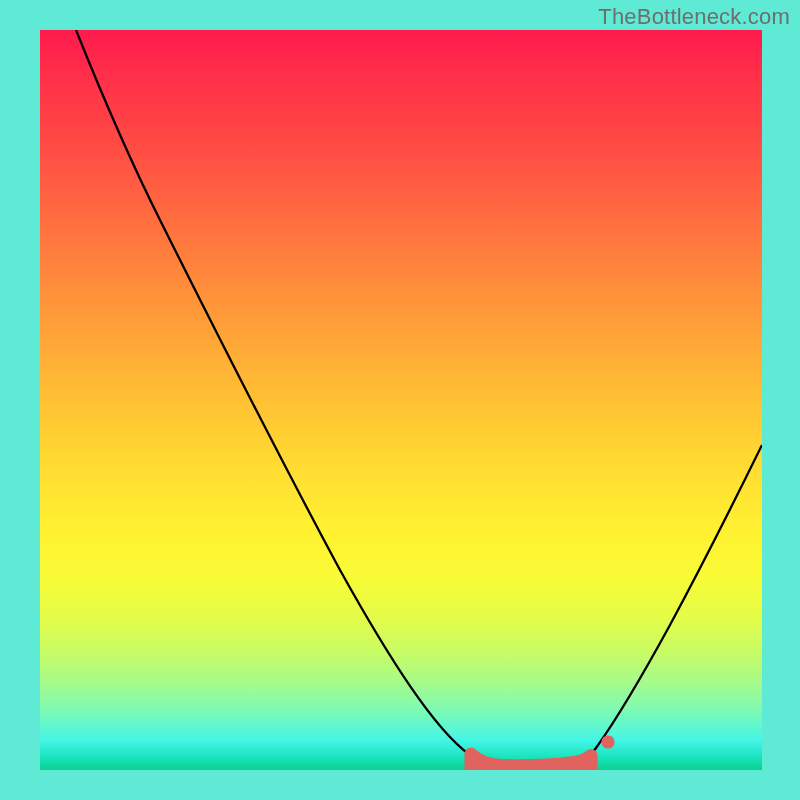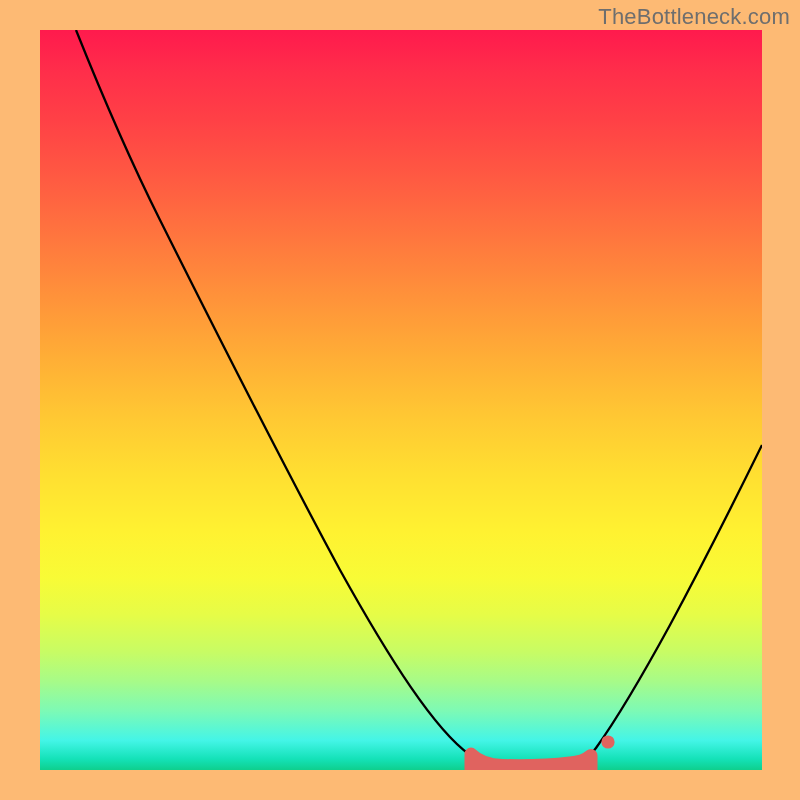--- a/index.html
+++ b/index.html
@@ -10,21 +10,21 @@
     background: #000;
     overflow: hidden;
     font-family: Arial, Helvetica, sans-serif;
   }
   .frame {
     position: absolute;
     left: 0;
     top: 0;
     width: 800px;
     height: 800px;
-    background: #fdba74;
+    background: #5eead4;
   }
   .plot {
     position: absolute;
     left: 40px;
     top: 30px;
     width: 722px;
     height: 740px;
     background: linear-gradient(to bottom,
       #ff1a4d 0%,
       #ff2f4a 6%,

